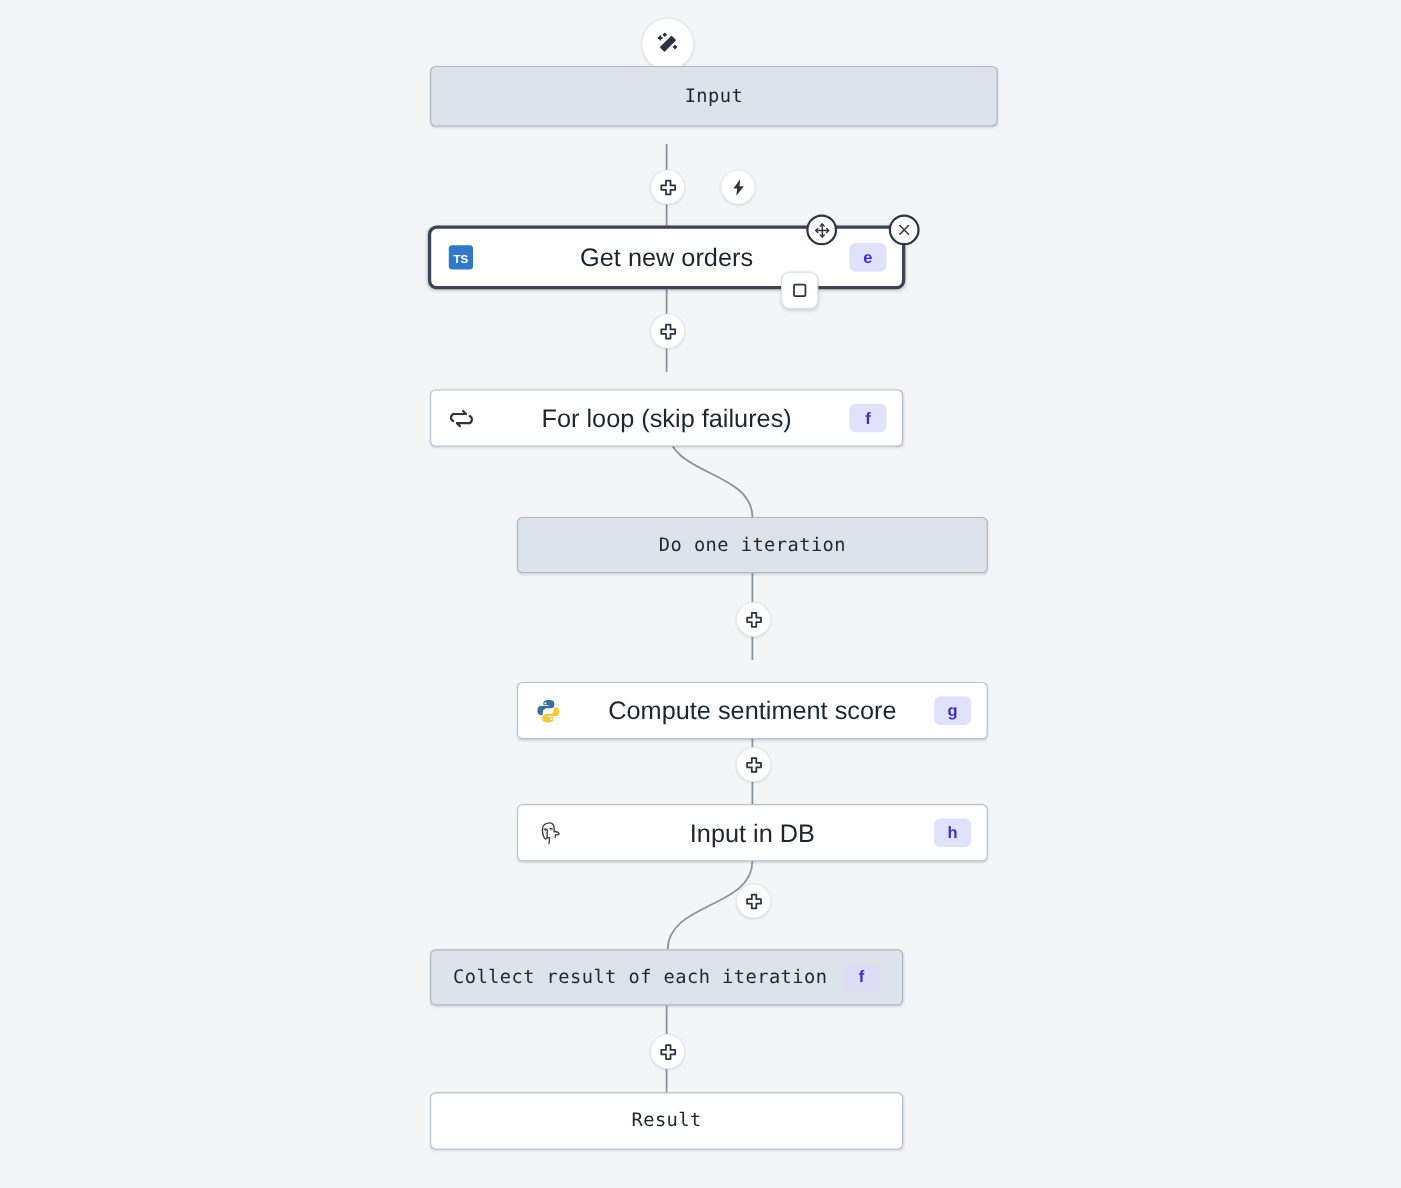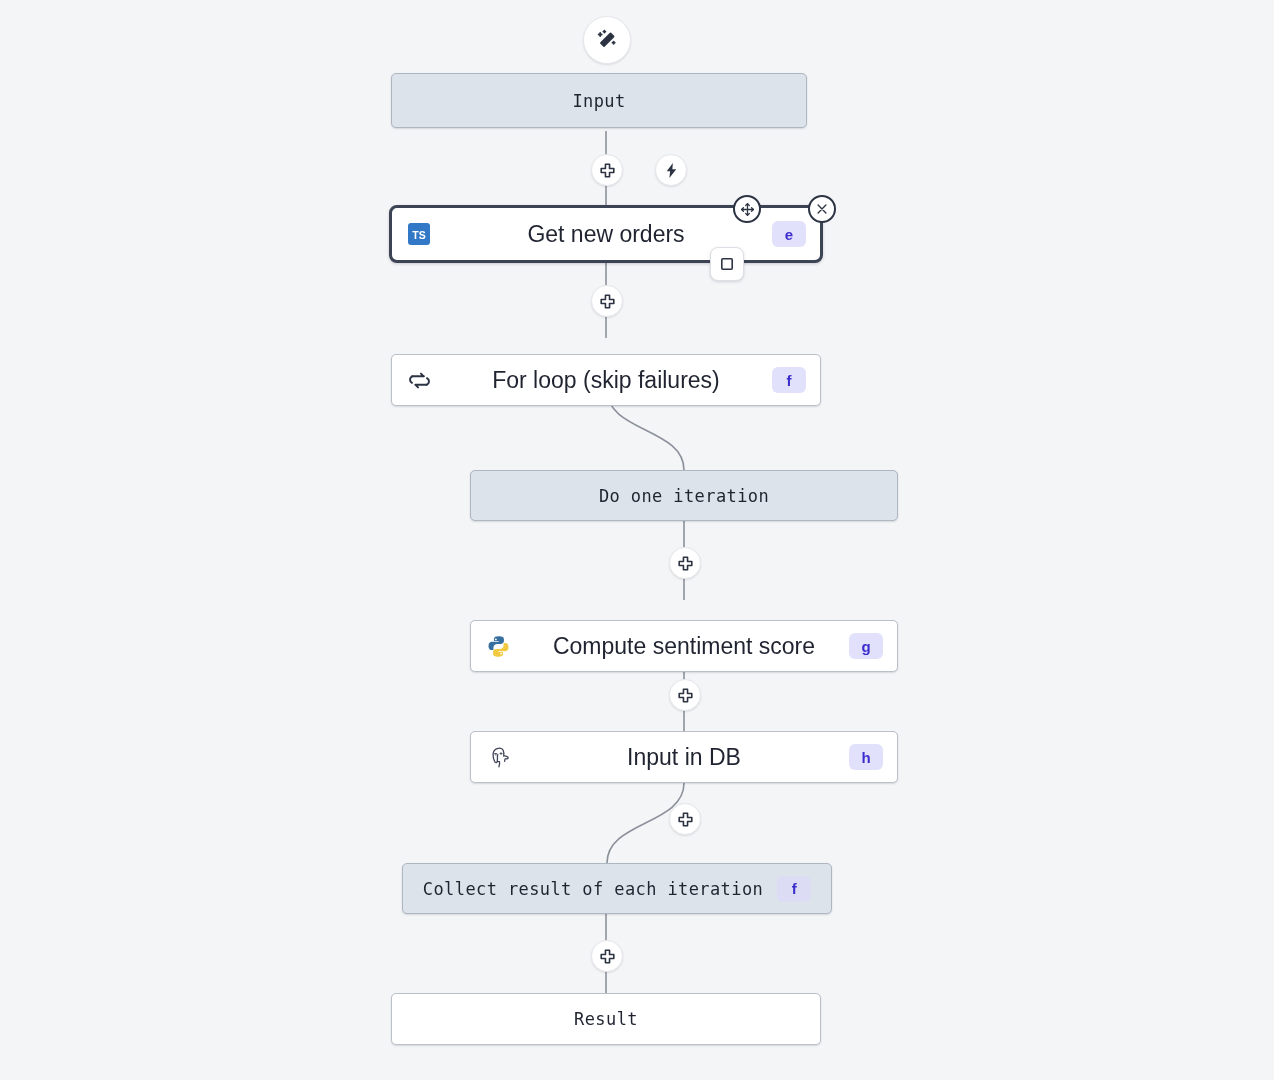--- a/index.html
+++ b/index.html
@@ -175,21 +175,21 @@
     <span>
       <svg width="24" height="24" viewBox="0 0 24 24" fill="none" stroke="#2c3342" stroke-width="1.8" stroke-linecap="round" stroke-linejoin="round">
         <path d="M15.5 5.5 L18.5 8.5 L9 18 L6 15 Z" fill="#2c3342"></path>
         <path d="M5.2 5.0 l0 3 M3.7 6.5 l3 0"></path>
         <path d="M9.4 2.6 l0 2 M8.4 3.6 l2 0"></path>
         <path d="M18.6 13.6 l0 2.2 M17.5 14.7 l2.2 0"></path>
       </svg>
     </span>
   </div>
 
-  <div class="node flow mono" style="left:391px; top:73px; width:416px; height:55px;">
+  <div class="node flow mono" style="left:391px; top:60px; width:516px; height:55px;">
     <span class="node-label">Input</span>
   </div>
 
   <div class="round-btn" style="left:591px; top:154px;">
     <span>
       <svg width="17" height="17" viewBox="0 0 20 20" fill="none" stroke="#2c3342" stroke-width="1.9" stroke-linejoin="round">
         <path d="M7.6 2.6 h4.8 v5 h5 v4.8 h-5 v5 h-4.8 v-5 h-5 v-4.8 h5 z"></path>
       </svg>
     </span>
   </div>
@@ -326,21 +326,21 @@
   </div>
 
   <div class="round-btn" style="left:669px; top:803px;">
     <span>
       <svg width="17" height="17" viewBox="0 0 20 20" fill="none" stroke="#2c3342" stroke-width="1.9" stroke-linejoin="round">
         <path d="M7.6 2.6 h4.8 v5 h5 v4.8 h-5 v5 h-4.8 v-5 h-5 v-4.8 h5 z"></path>
       </svg>
     </span>
   </div>
 
-  <div class="node flow mono" style="left:402px; top:863px; width:430px; height:51px;
+  <div class="node flow mono" style="left:391px; top:863px; width:430px; height:51px;
               justify-content:center; gap:14px; padding:0 22px;">
     <span class="node-label" style="flex:0 0 auto;">Collect result of each iteration</span>
     <span class="badge inline">f</span>
   </div>
 
   <div class="round-btn" style="left:591px; top:940px;">
     <span>
       <svg width="17" height="17" viewBox="0 0 20 20" fill="none" stroke="#2c3342" stroke-width="1.9" stroke-linejoin="round">
         <path d="M7.6 2.6 h4.8 v5 h5 v4.8 h-5 v5 h-4.8 v-5 h-5 v-4.8 h5 z"></path>
       </svg>

